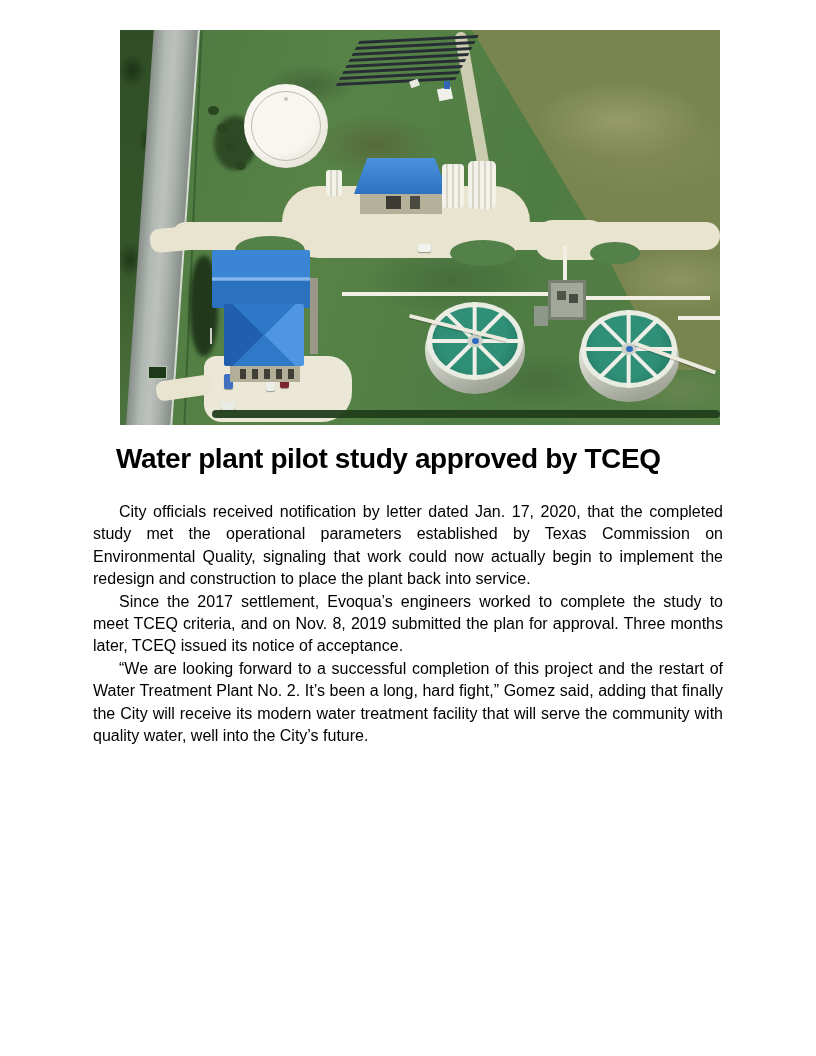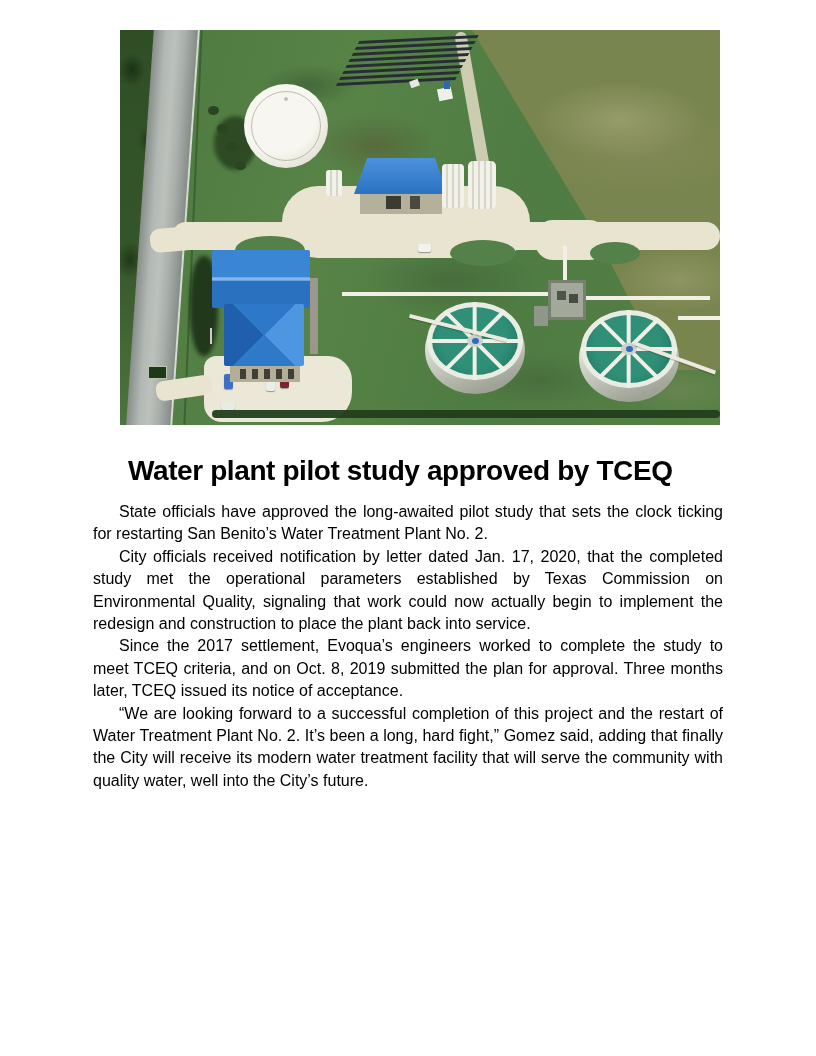--- a/index.html
+++ b/index.html
@@ -269,22 +269,21 @@
     <div class="ph ph-hip-roof"></div>
     <div class="ph ph-front-wall">
         <div class="win"></div>
       </div>
     <div class="ph ph-flagpole"></div>
 
     <div class="ph ph-sign"></div>
     <div class="ph ph-hedge"></div>
   </div>
 
-  <h1 class="article-title" style="margin:12px">Water plant pilot study approved by TCEQ</h1>
+  <h1 class="article-title" style="margin:0">Water plant pilot study approved by TCEQ</h1>
 
   <div class="article-body">
-    <p>State officials have approved the long-awaited pilot study that sets the clock ticking for restarting San Benito’s Water Treatment Plant No. 2.</p>
     <p>City officials received notification by letter dated Jan. 17, 2020, that the completed study met the operational parameters established by Texas Commission on Environmental Quality, signaling that work could now actually begin to implement the redesign and construction to place the plant back into service.</p>
-    <p>Since the 2017 settlement, Evoqua’s engineers worked to complete the study to meet TCEQ criteria, and on Oct. 8, 2019 submitted the plan for approval. Three months later, TCEQ issued its notice of acceptance.</p>
+    <p>Since the 2017 settlement, Evoqua’s engineers worked to complete the study to meet TCEQ criteria, and on Nov. 8, 2019 submitted the plan for approval. Three months later, TCEQ issued its notice of acceptance.</p>
     <p>“We are looking forward to a successful completion of this project and the restart of Water Treatment Plant No. 2. It’s been a long, hard fight,” Gomez said, adding that finally the City will receive its modern water treatment facility that will serve the community with quality water, well into the City’s future.</p>
   </div>
 
 </div>
 
 </body></html>

